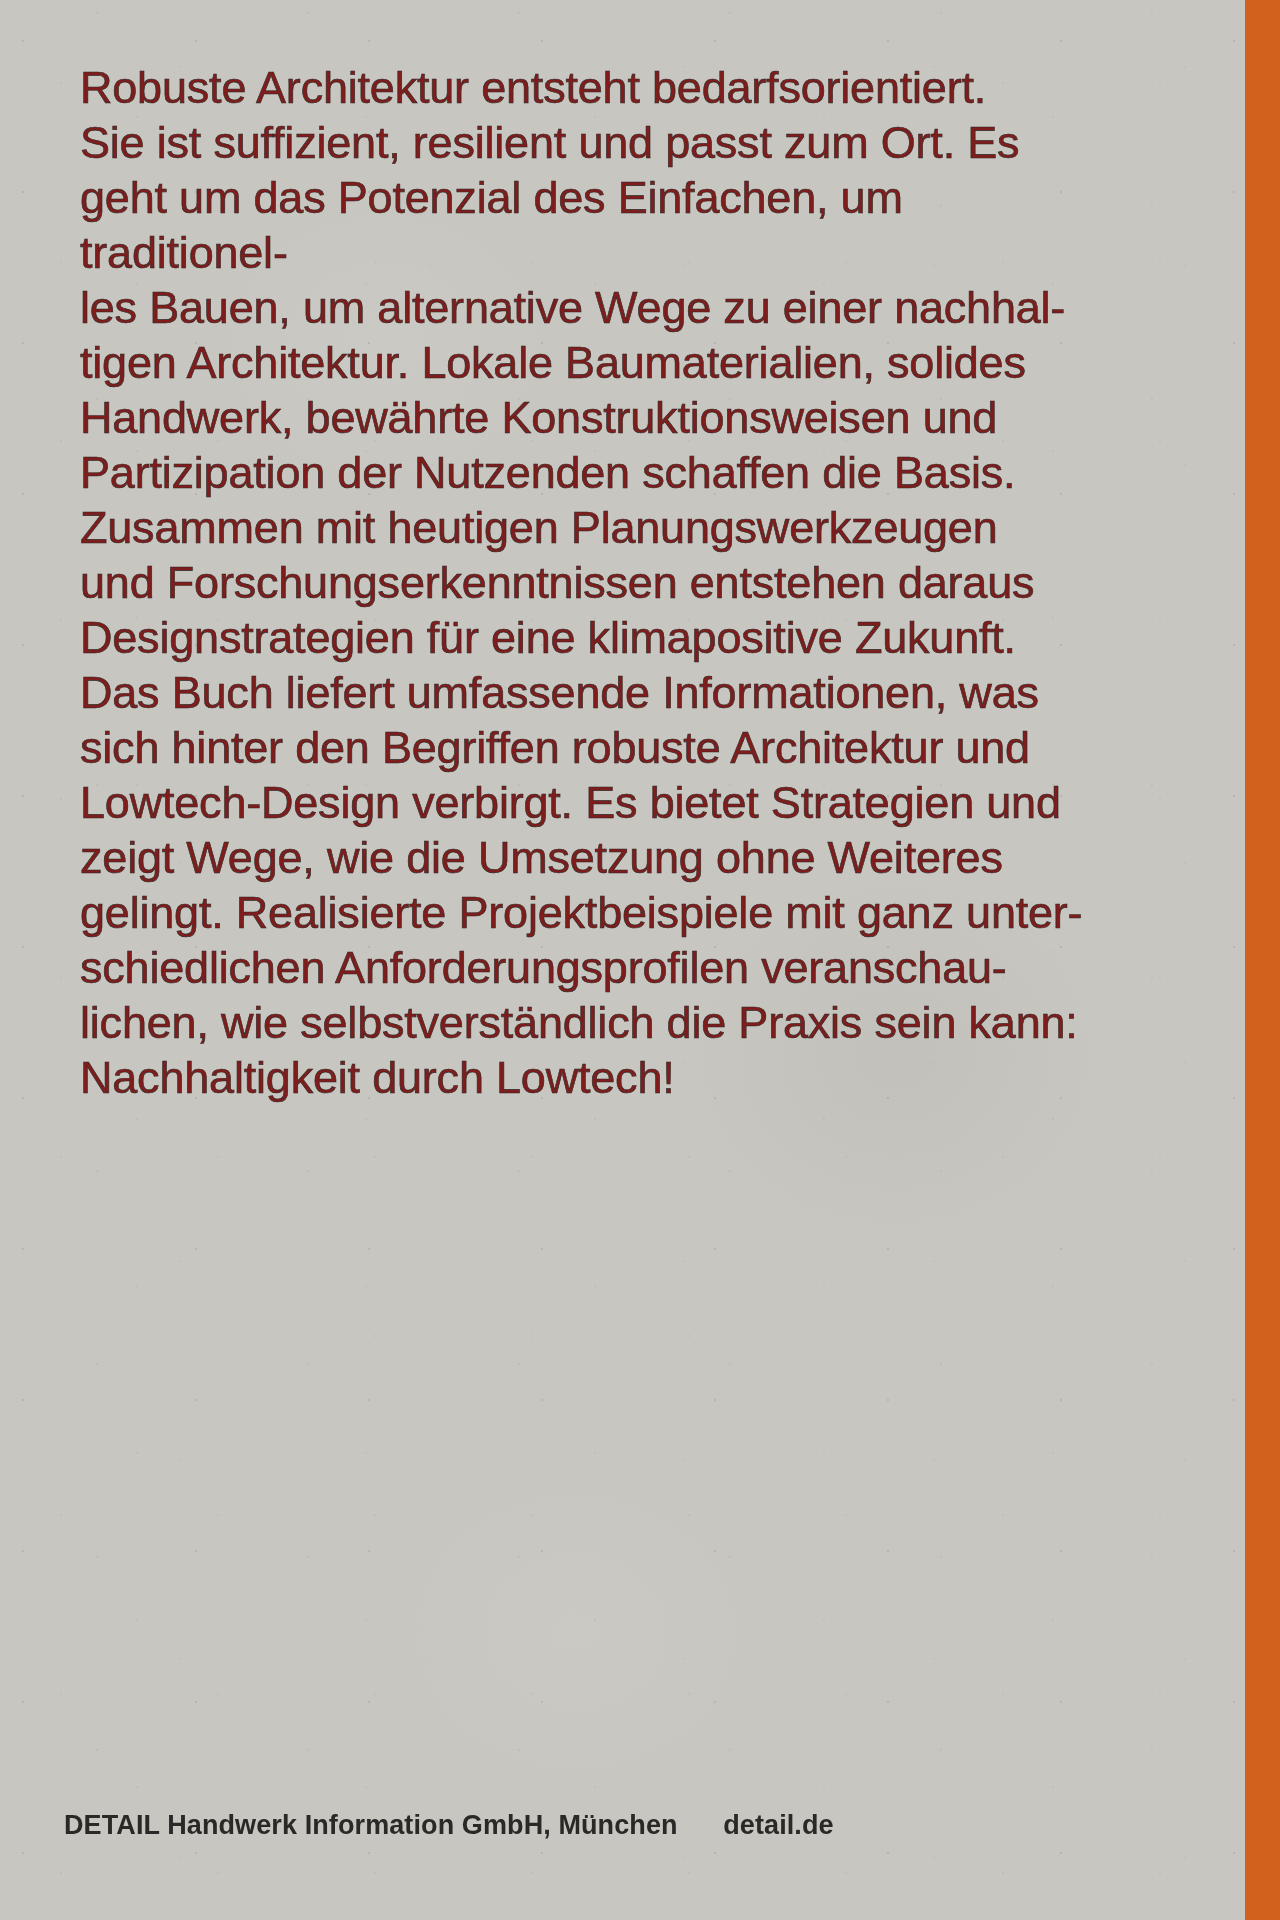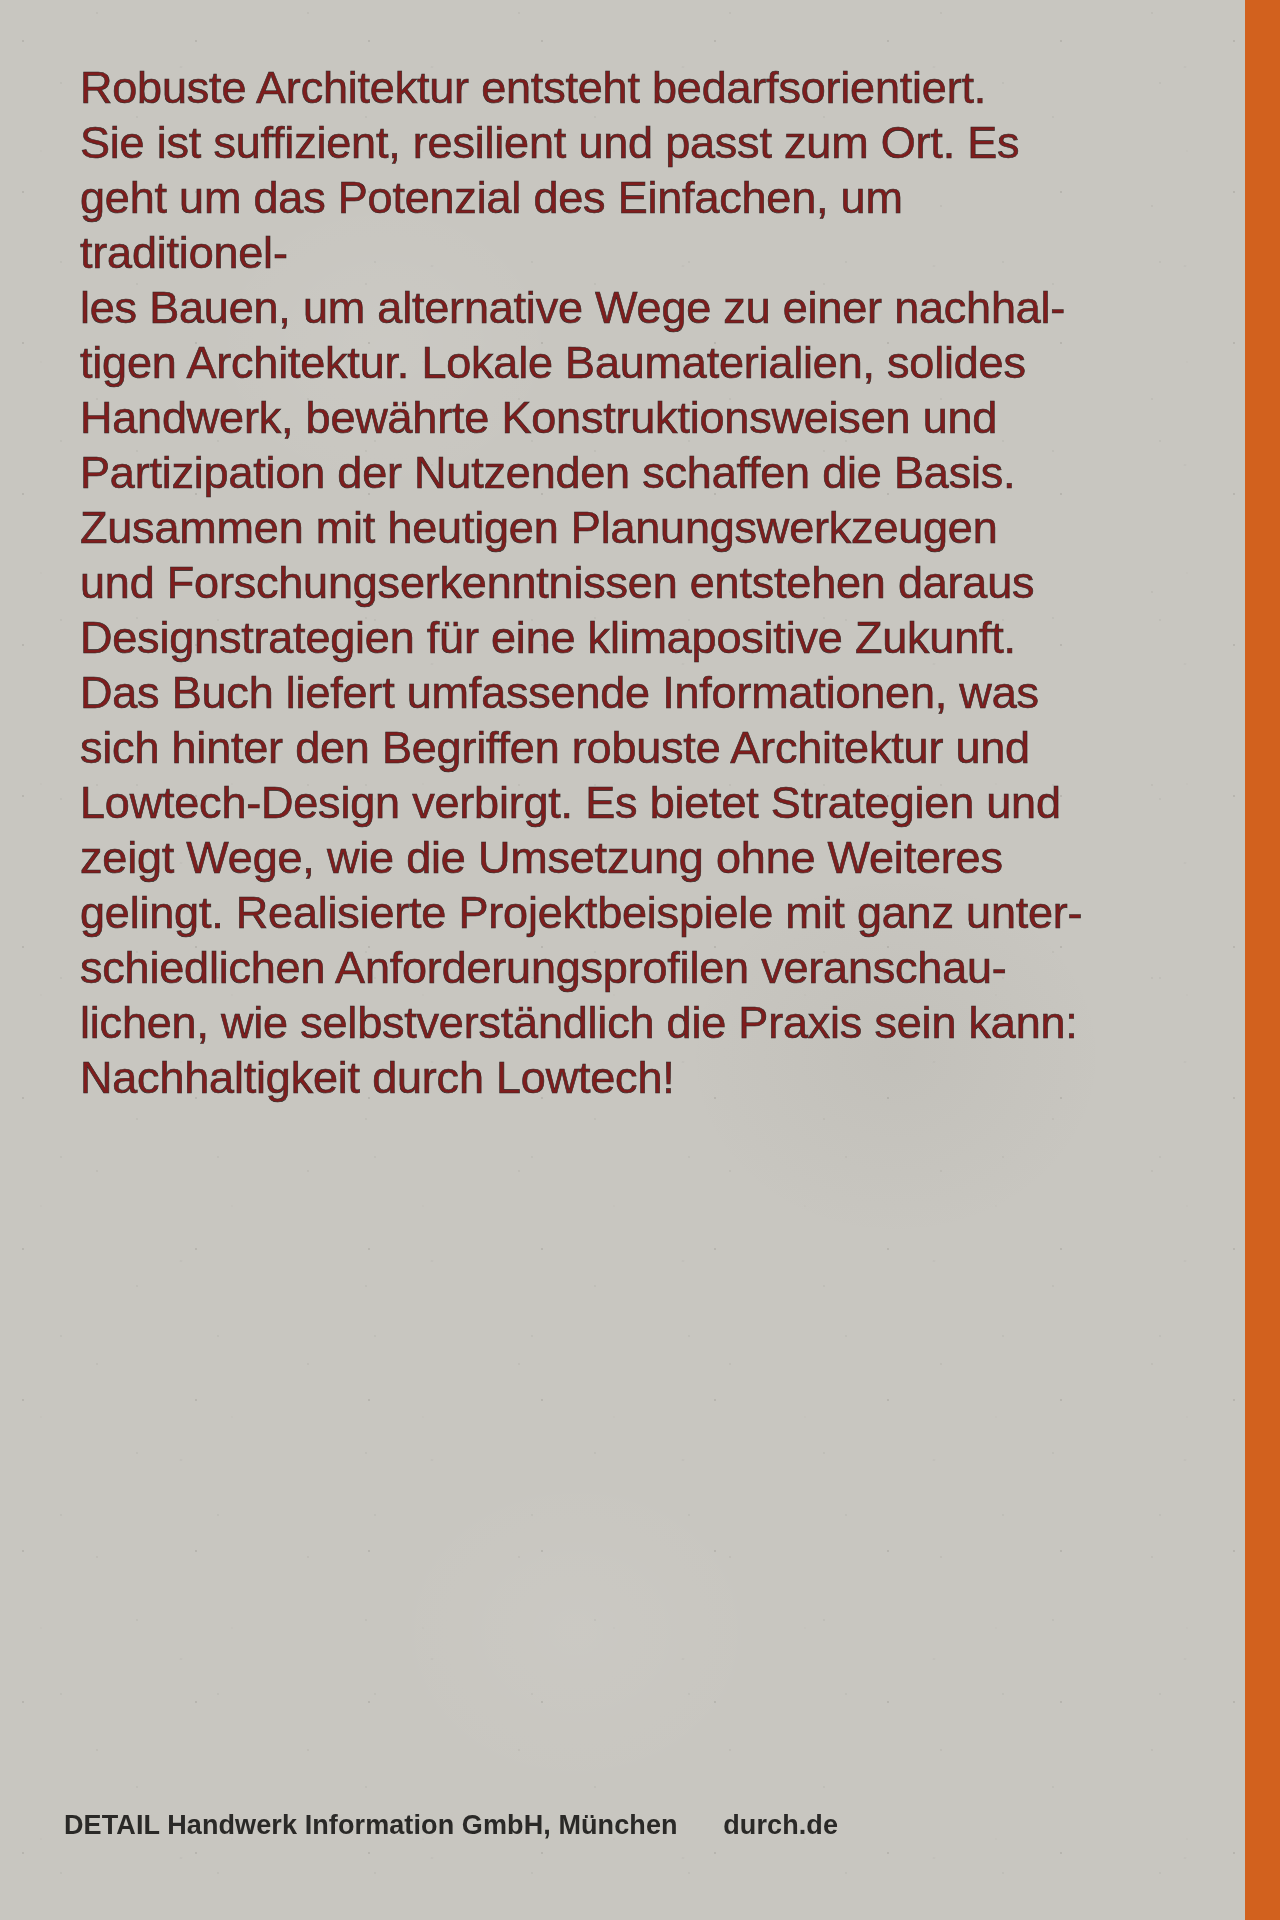--- a/index.html
+++ b/index.html
@@ -86,17 +86,17 @@
 sich hinter den Begriffen robuste Architektur und
 Lowtech-Design verbirgt. Es bietet Strategien und
 zeigt Wege, wie die Umsetzung ohne Weiteres
 gelingt. Realisierte Projektbeispiele mit ganz unter-
 schiedlichen Anforderungsprofilen veranschau-
 lichen, wie selbstverständlich die Praxis sein kann:
 Nachhaltigkeit durch Lowtech!</div>
 
   <div class="footer">
     <span>DETAIL Handwerk Information GmbH, München</span>
-    <span class="site">durch.de</span>
+    <span class="site">detail.de</span>
   </div>
 
   <div class="spine"></div>
 </div>
 
 </body></html>

